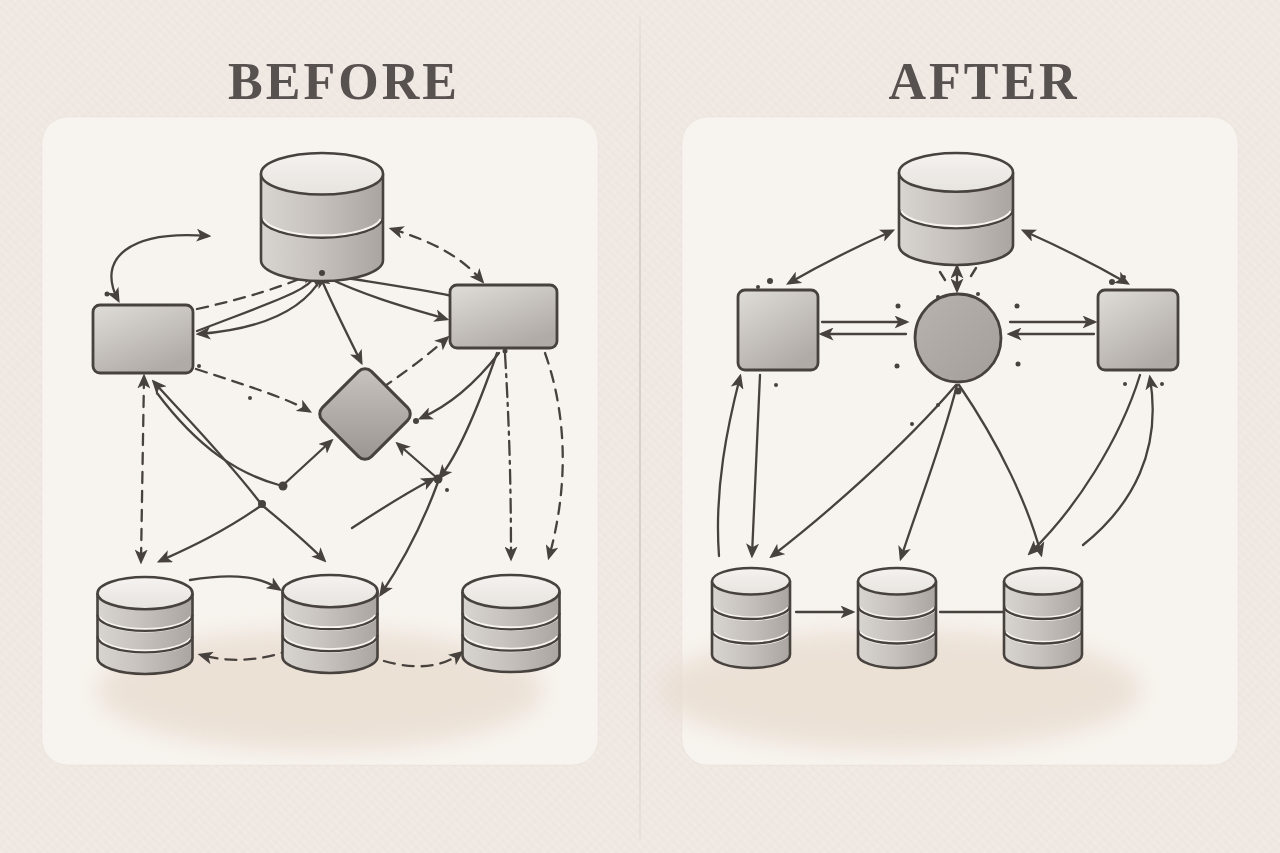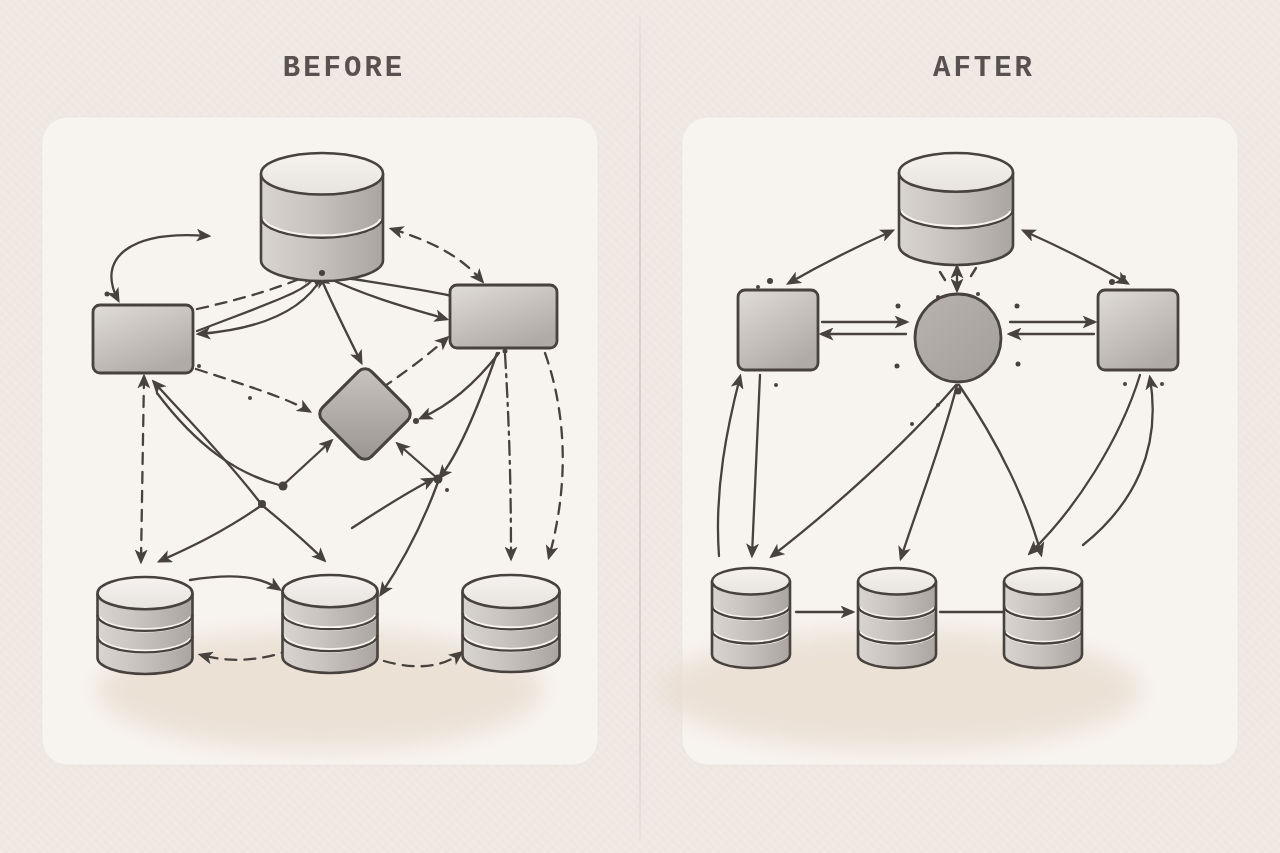--- a/index.html
+++ b/index.html
@@ -6,22 +6,22 @@
   .stage{
     position:relative;width:1280px;height:853px;overflow:hidden;
     background:
       repeating-linear-gradient(45deg, rgba(255,255,255,.018) 0 3px, rgba(120,100,90,.016) 3px 6px),
       repeating-linear-gradient(-45deg, rgba(255,255,255,.015) 0 4px, rgba(120,100,90,.012) 4px 8px),
       #f1eae4;
     font-family:"DejaVu Serif","Liberation Serif",serif;
   }
   .panel-title{
     position:absolute;top:52px;width:688px;text-align:center;
-    font-weight:bold;font-size:29px;letter-spacing:3px;color:#575150;
-    font-family:Liberation Mono, monospace;
+    font-weight:bold;font-size:52px;letter-spacing:3px;color:#575150;
+    font-family:Liberation Serif, serif;
   }
   .panel-title.left{left:0;}
   .panel-title.right{left:640px;}
   .divider{
     position:absolute;left:639px;top:16px;width:2px;height:824px;
     background:linear-gradient(#e6e2de,#d5d1cd 20%,#d5d1cd 80%,#e6e2de);
   }
   svg.canvas{position:absolute;left:0;top:0;}
 </style>
 </head>

